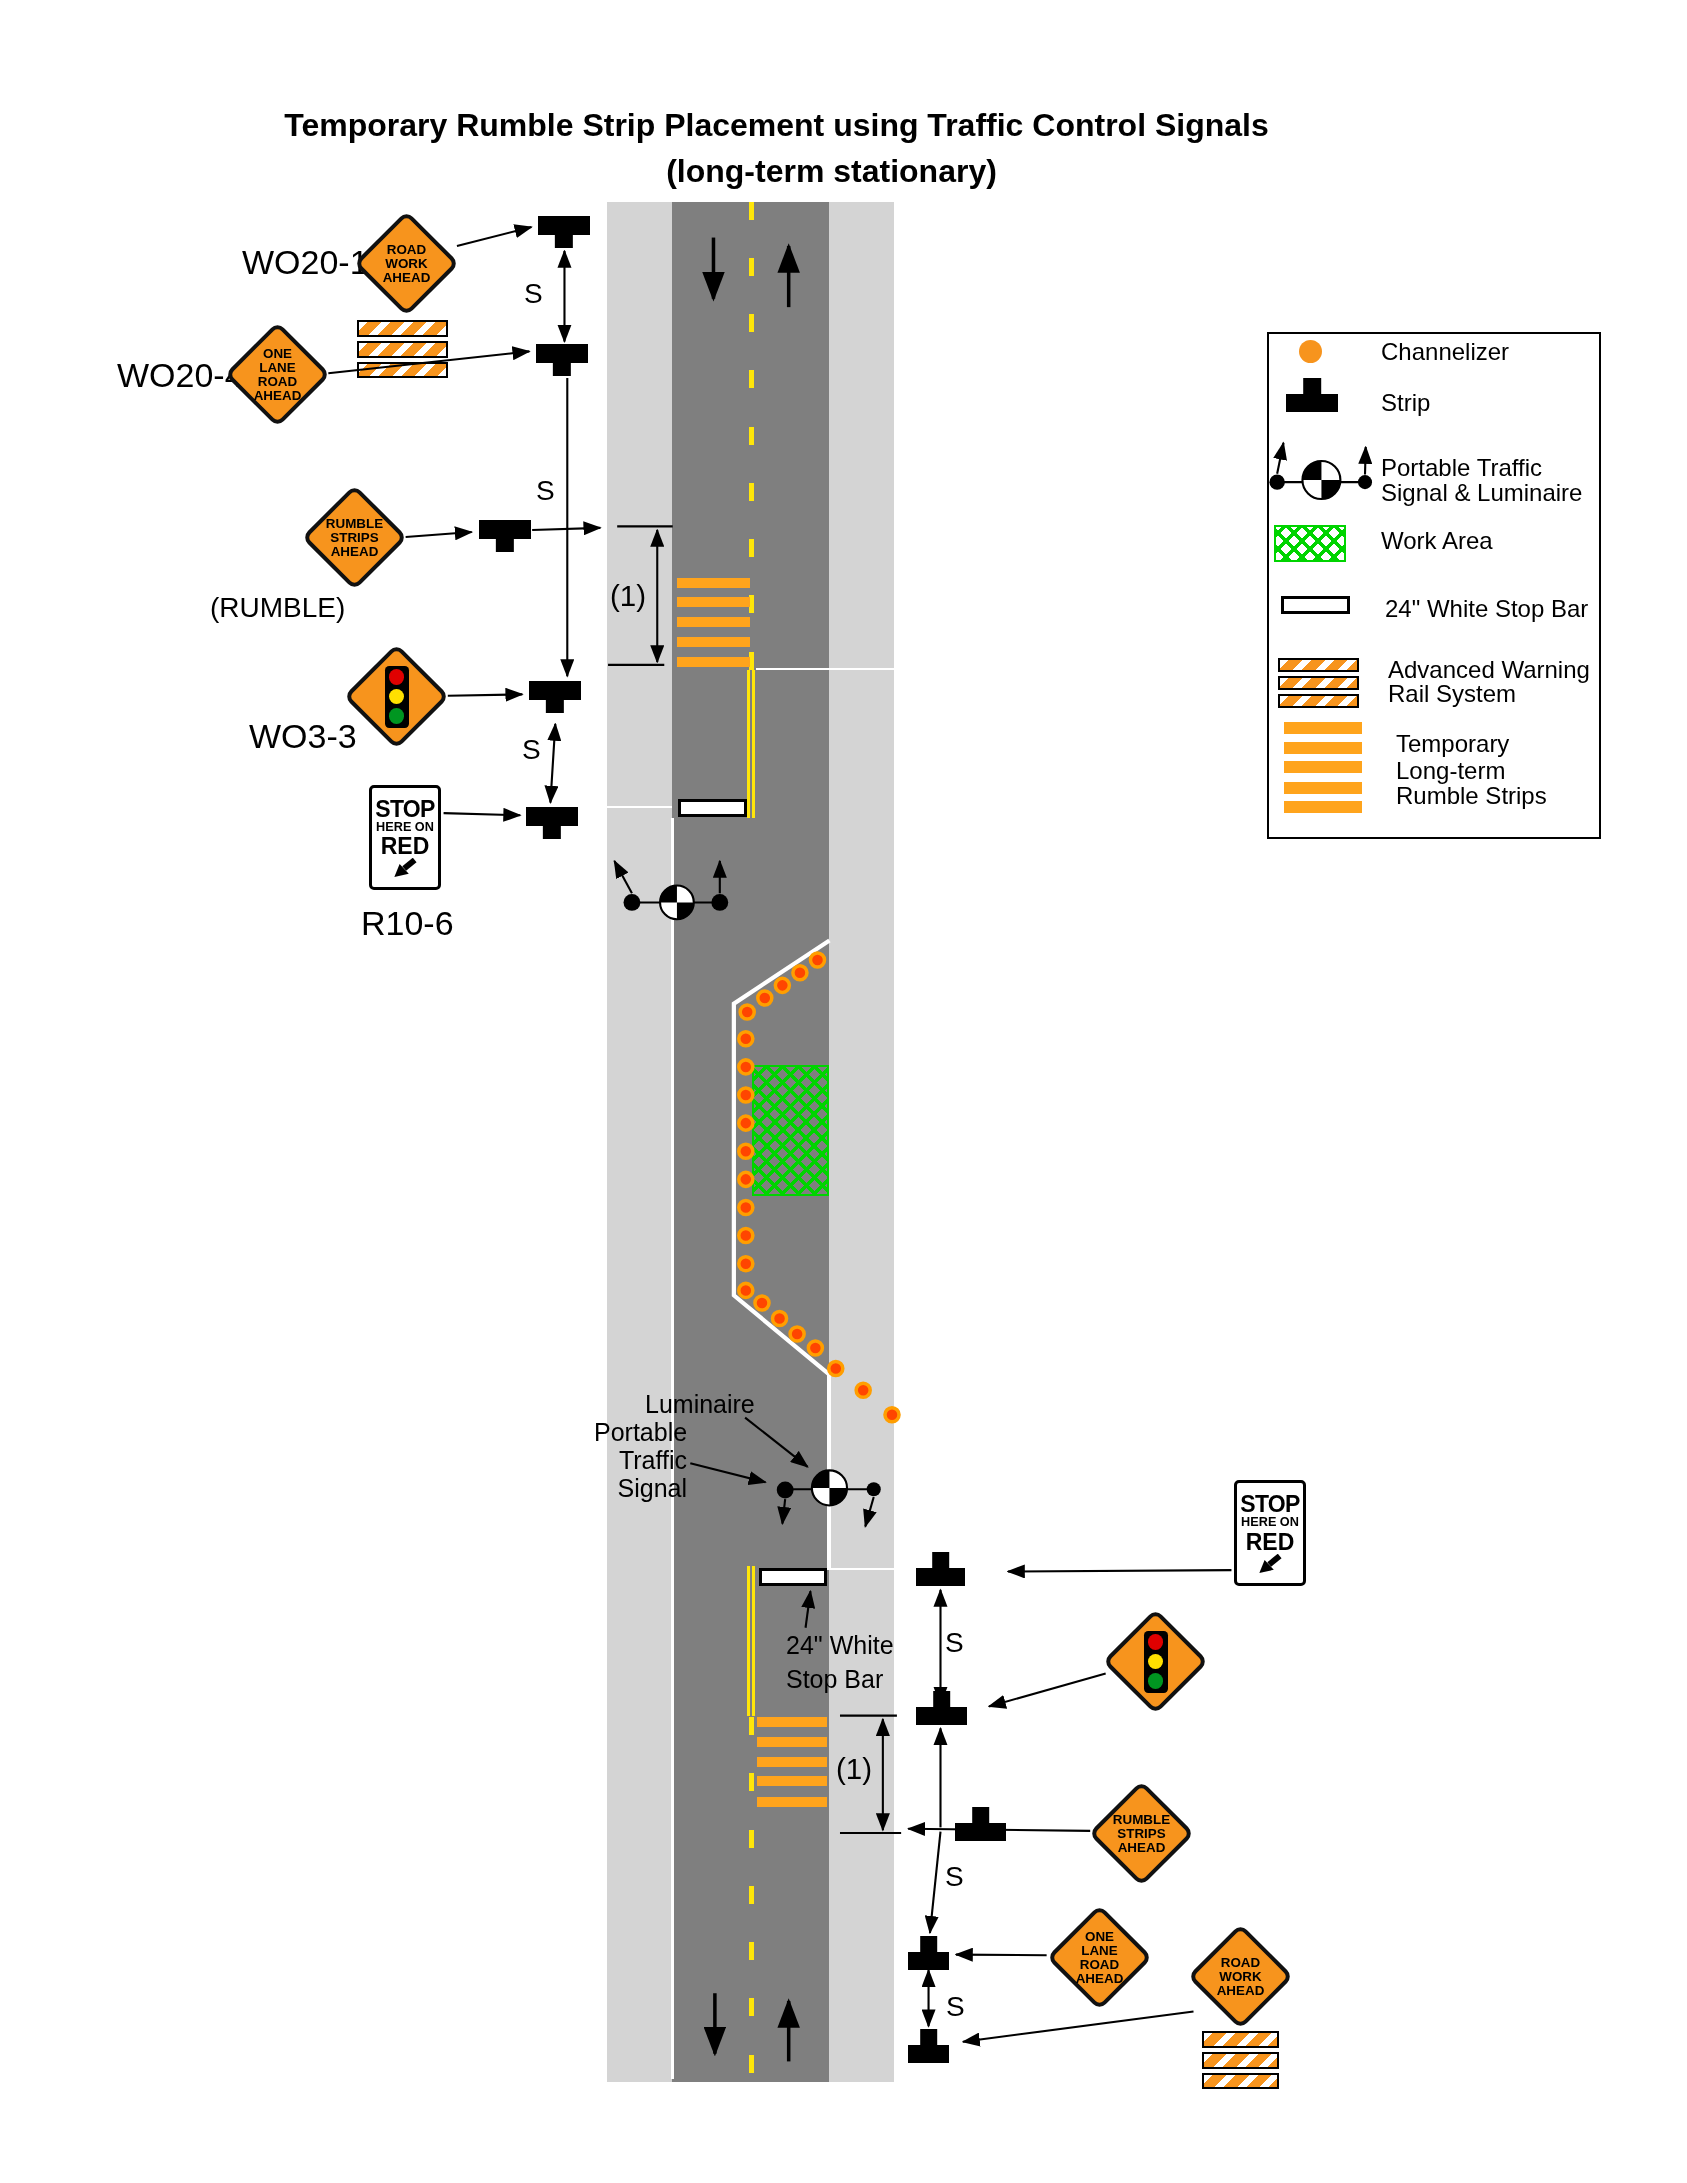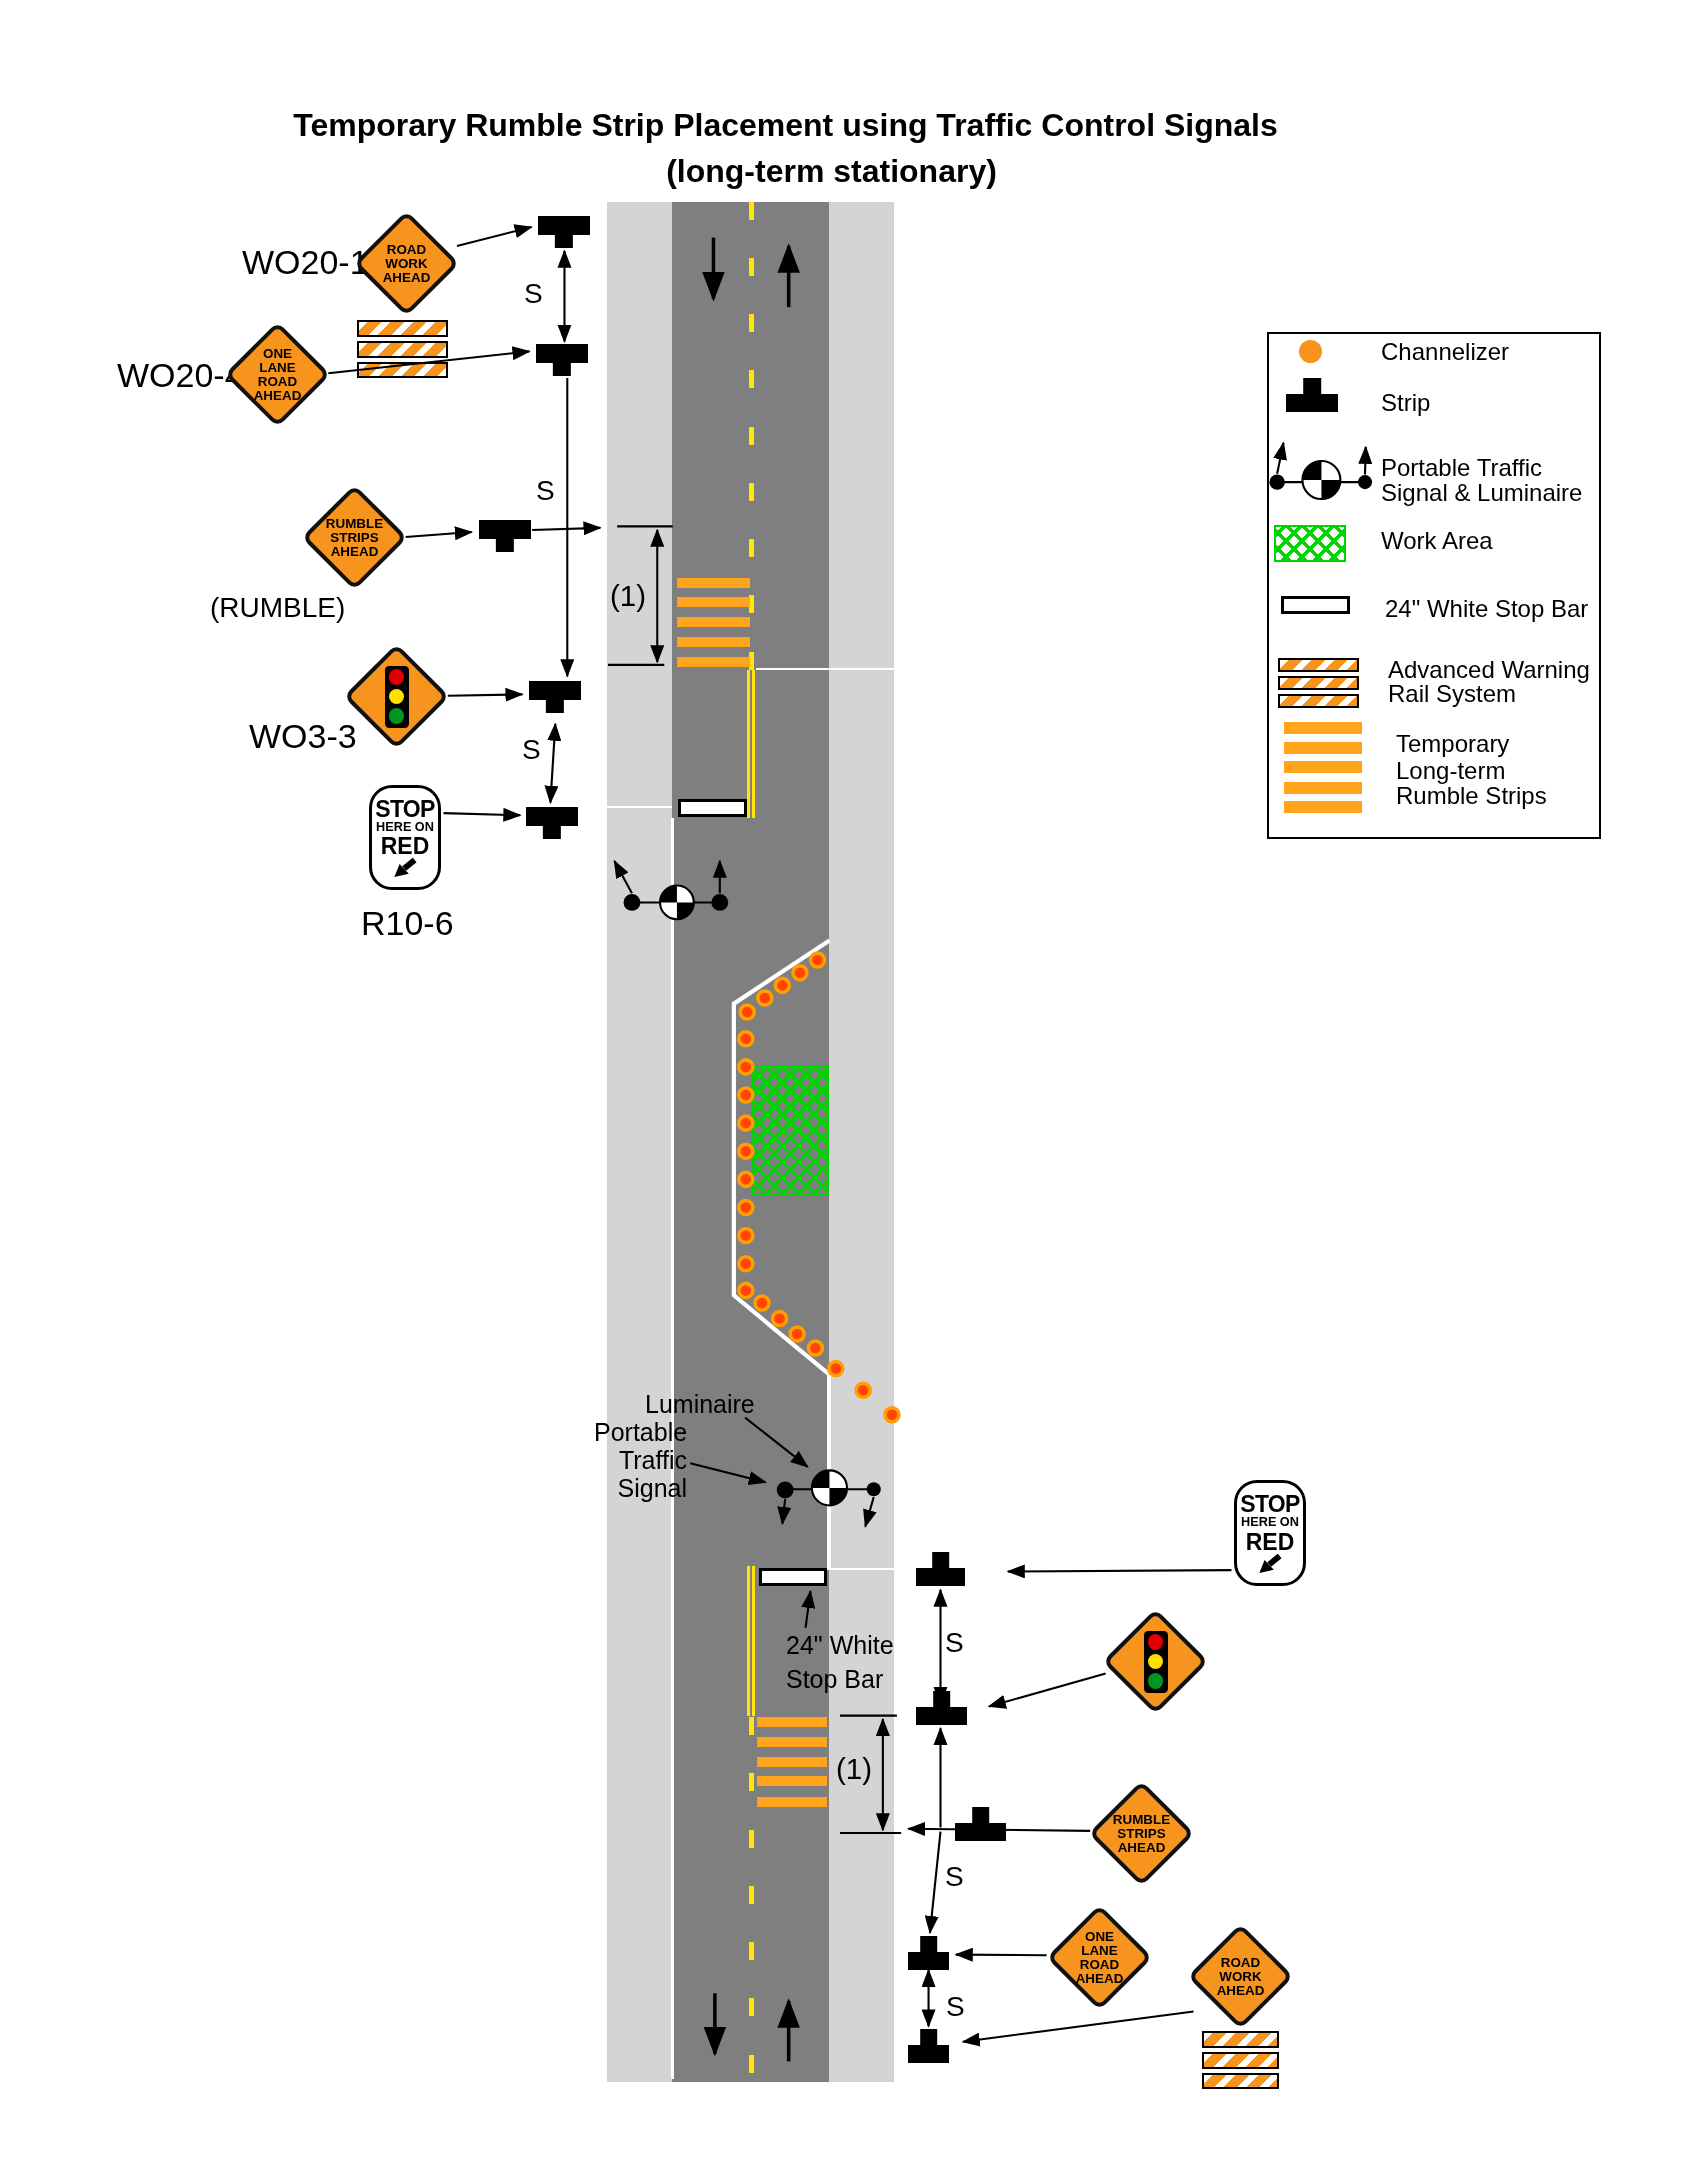--- a/index.html
+++ b/index.html
@@ -23,21 +23,21 @@
   
   .diamond{position:absolute;width:75px;height:75px;background:#f7941d;border:4.2px solid #111;
            border-radius:9.1px;transform:rotate(45deg);box-sizing:border-box}
   .dtxt{position:absolute;inset:0;display:flex;flex-direction:column;align-items:center;
         justify-content:center;transform:rotate(-45deg);font-weight:bold;font-size:13.4px;
         line-height:14px;text-align:center}
   .sigbox{width:24px;height:62px;background:#000;border-radius:4.2px;display:flex;
           flex-direction:column;align-items:center;justify-content:space-evenly}
   .lamp{width:15.5px;height:15.5px;border-radius:50%}
   
-  .stopSign{position:absolute;background:#fff;border:3.5px solid #000;border-radius:23px;
+  .stopSign{position:absolute;background:#fff;border:3.5px solid #000;border-radius:5px;
             box-sizing:border-box;display:flex;flex-direction:column;align-items:center;
             justify-content:center;text-align:center;font-weight:bold;line-height:1.05}
   .stopSign .l1{font-size:23px;letter-spacing:-0.7px}
   .stopSign .l2{font-size:12.7px}
   .stopSign .l3{font-size:23px}
   
   .tsym{position:absolute}
   .tsym i{position:absolute;background:#000}
   .td{height:32px}
   .td i:first-child{left:0;top:0;width:100%;height:19px}
@@ -52,21 +52,21 @@
   
   .legendBox{position:absolute;border:2.1px solid #000;background:#fff}
   .dot{position:absolute;border-radius:50%;background:#f7941d}
   .ovl{position:absolute;left:0;top:0;pointer-events:none}
 </style>
 </head>
 <body>
 
 <div class="page">
 
-  <div class="title" style="left:223px;top:107px">Temporary Rumble Strip Placement using Traffic Control Signals</div>
+  <div class="title" style="left:214px;top:107px">Temporary Rumble Strip Placement using Traffic Control Signals</div>
   <div class="title" style="left:269px;top:153px">(long-term stationary)</div>
 
   <div class="shoulder" style="left:607px;top:202px;width:65px;height:1880px"></div>
   <div class="roadway" style="left:672px;top:202px;width:157px;height:1880px"></div>
   <div class="shoulder" style="left:829px;top:202px;width:65px;height:1880px"></div>
 
   <div class="dash" style="left:747px;top:670px;width:2.8px;height:148px"></div>
   <div class="dash" style="left:752px;top:670px;width:2.8px;height:148px"></div>
   <div class="dash" style="left:747px;top:1566px;width:2.8px;height:150px"></div>
   <div class="dash" style="left:752px;top:1566px;width:2.8px;height:150px"></div>

